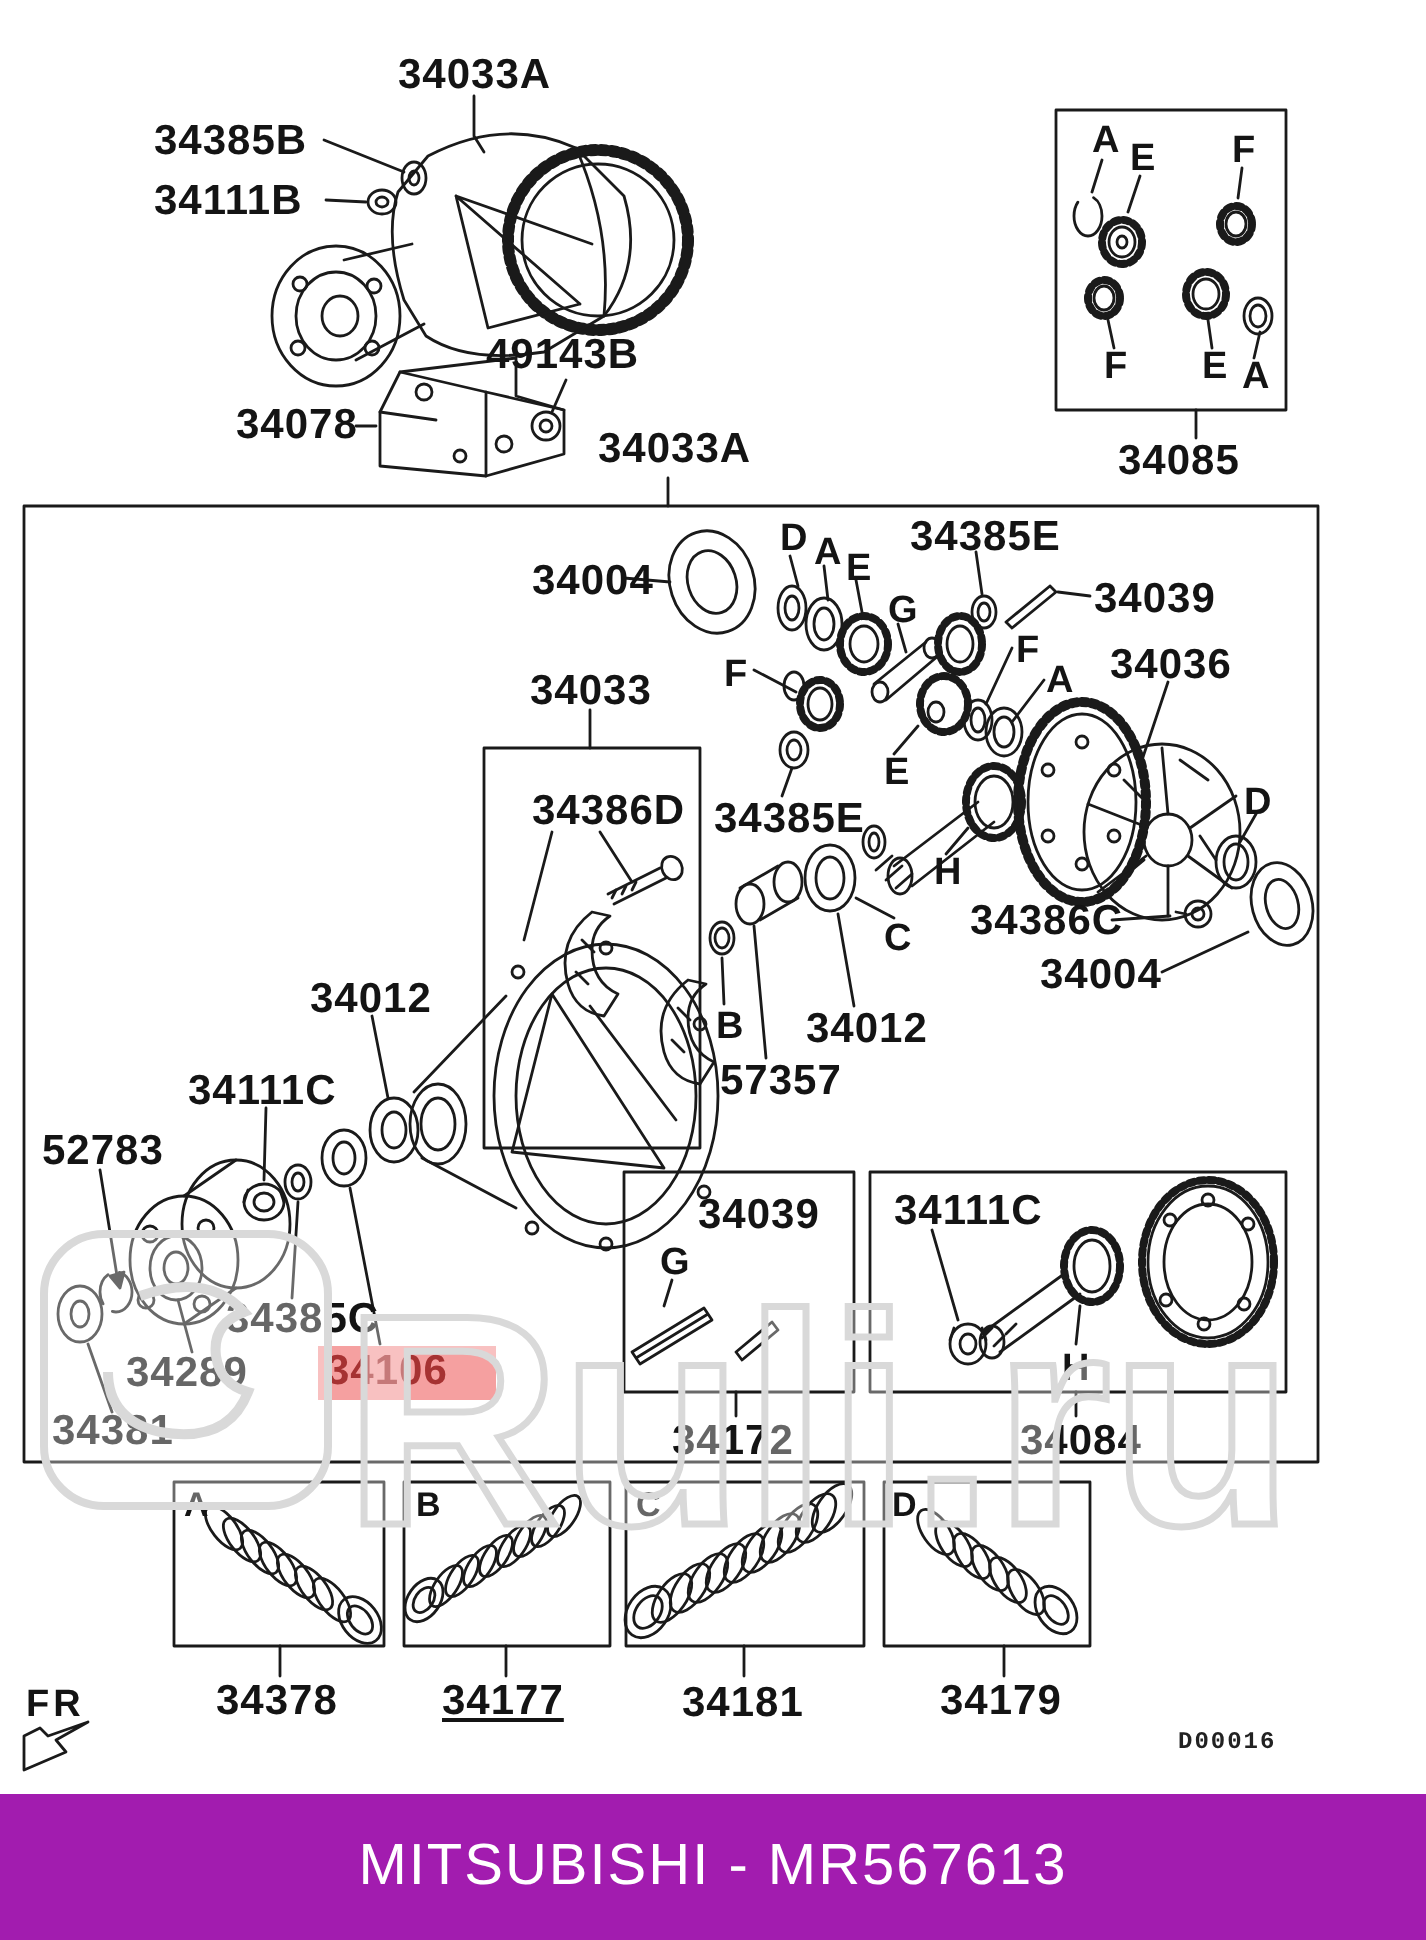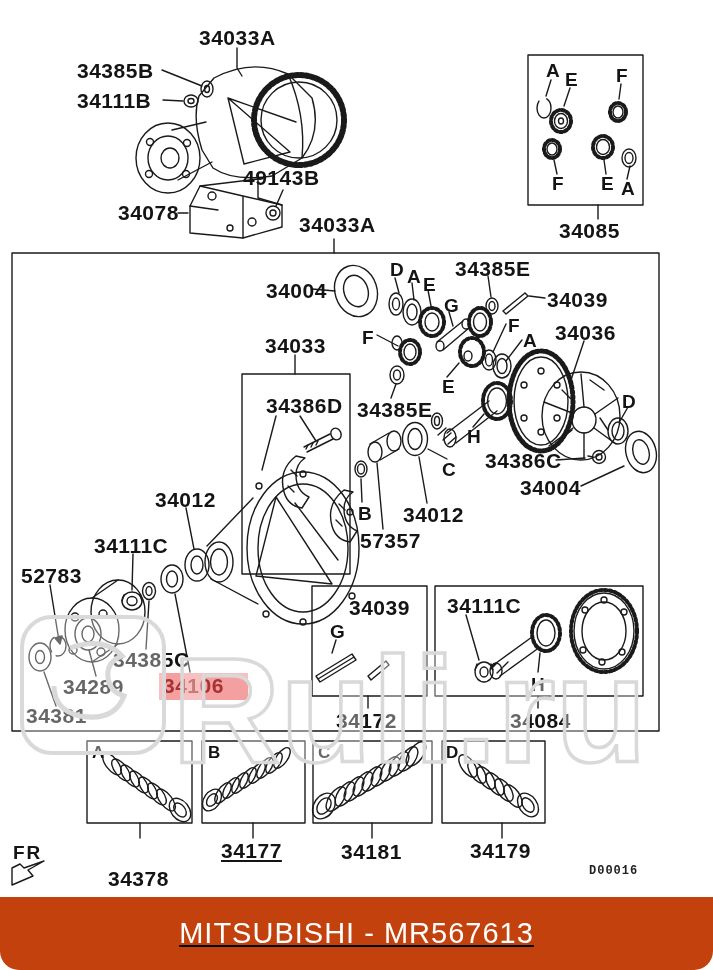--- a/index.html
+++ b/index.html
@@ -1,17 +1,17 @@
 <!DOCTYPE html>
 <html><head>
 <meta charset="utf-8">
 <style>
   html,body{margin:0;padding:0;background:#fff;}
   #page{position:relative;width:713px;height:970px;background:#fff;overflow:hidden;
-        font-family:"Liberation Sans",sans-serif;border-radius:19px;}
+        font-family:"Liberation Sans",sans-serif;}
   svg{position:absolute;left:0;top:0;}
   #label-layer{position:absolute;left:0;top:0;width:713px;height:970px;z-index:3;}
   .lbl{position:absolute;font:bold 21px "Liberation Sans",sans-serif;color:#141414;
        letter-spacing:.5px;line-height:1;white-space:nowrap;}
   .hl{padding:2px 24px 4px 4px;margin:-2px 0 0 -4px;}
   #fr-label{position:absolute;left:13px;top:842px;font:bold 19px "Liberation Sans",sans-serif;
             color:#141414;letter-spacing:2px;z-index:3;}
   #corner-code{position:absolute;left:589px;top:864px;font:bold 12px "Liberation Mono",monospace;
                color:#222;letter-spacing:1px;z-index:3;}
   #footer-bar{position:absolute;left:0;top:897px;width:713px;height:73px;background:#6e6e6e;
@@ -348,34 +348,34 @@
       <div class="lbl" style="left: 349px; top: 597px;">34039</div>
       <div class="lbl" style="font-size: 19px; left: 330px; top: 622px;">G</div>
       <div class="lbl" style="left: 336px; top: 710px;">34172</div>
       <div class="lbl" style="left: 447px; top: 595px;">34111C</div>
       <div class="lbl" style="font-size: 19px; left: 531px; top: 675px;">H</div>
       <div class="lbl" style="left: 510px; top: 710px;">34084</div>
       <div class="lbl" style="font-size: 17px; left: 92px; top: 744px;">A</div>
       <div class="lbl" style="font-size: 17px; left: 208px; top: 744px;">B</div>
       <div class="lbl" style="font-size: 17px; left: 318px; top: 744px;">C</div>
       <div class="lbl" style="font-size: 17px; left: 446px; top: 744px;">D</div>
-      <div class="lbl" style="left: 108px; top: 840px; margin-top: 28px;">34378</div>
+      <div class="lbl" style="left: 108px; top: 840px;">34378</div>
       <div class="lbl" style="left: 221px; top: 840px; text-decoration: underline;">34177</div>
       <div class="lbl" style="left: 341px; top: 841px;">34181</div>
       <div class="lbl" style="left: 470px; top: 840px;">34179</div>
     </div>
 
 <div id="fr-label">FR</div>
 <div id="corner-code">D00016</div>
 
 <svg id="wm" width="713" height="970" viewBox="0 0 713 970">
   <g>
     <rect x="22" y="617" width="142" height="136" rx="30" fill="rgba(255,255,255,0.35)" stroke="#d9d9d9" stroke-width="4"></rect>
     <path d="M70,648 q34,-12 52,8 q-16,6 -14,22 q2,14 16,18 q-10,26 -44,20 q-26,-6 -26,-30" fill="none" stroke="#d9d9d9" stroke-width="5"></path>
   </g>
   <text x="172" y="762" font-family="Liberation Sans, sans-serif" font-weight="bold" font-size="150" fill="rgba(255,255,255,0.35)" stroke="#d9d9d9" stroke-width="3.5">Ruli.ru</text>
 </svg>
 
-<div id="footer-bar" style="background: #c2410c; text-decoration: underline;">
+<div id="footer-bar" style="background: #a21caf;">
   <span>MITSUBISHI - MR567613</span>
 </div>
 
 </div>
 
 </body></html>

